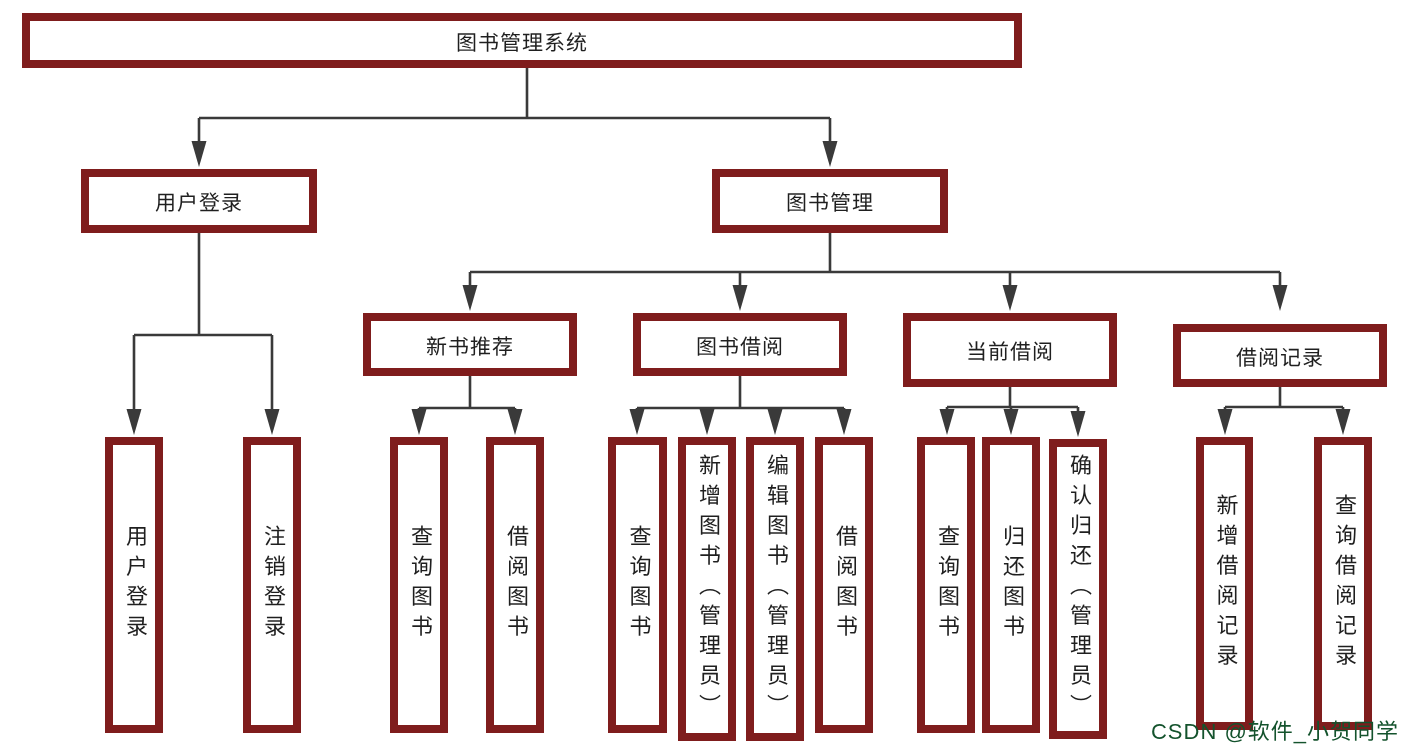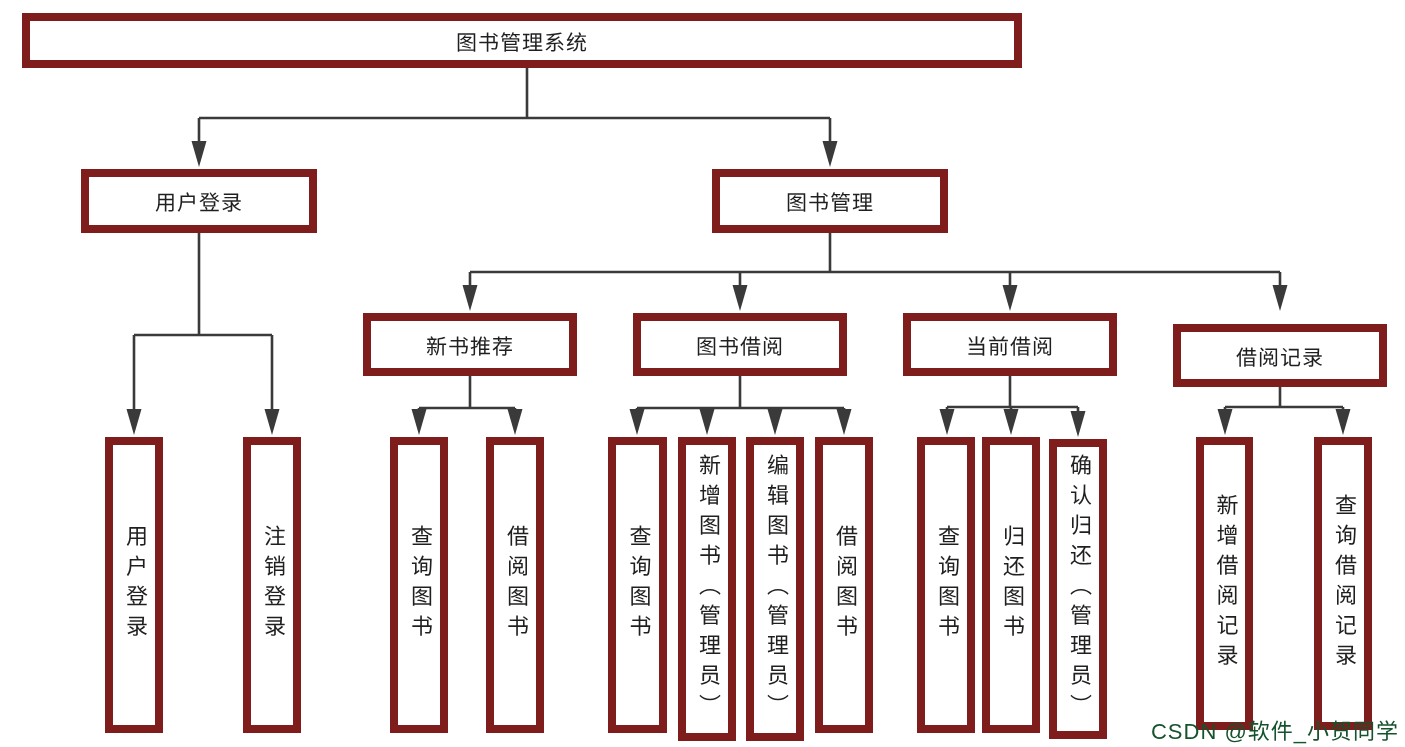--- a/index.html
+++ b/index.html
@@ -100,21 +100,21 @@
   <div class="box h" style="left:712px; top:169px; width:236px; height:64px;">
     <span>图书管理</span>
   </div>
 
   <div class="box h" style="left:363px; top:313px; width:214px; height:63px;">
     <span>新书推荐</span>
   </div>
   <div class="box h" style="left:633px; top:313px; width:214px; height:63px;">
     <span>图书借阅</span>
   </div>
-  <div class="box h" style="left:903px; top:313px; width:214px; height:63px;">
+  <div class="box h" style="left:903px; top:313px; width:214px; height:74px;">
     <span>当前借阅</span>
   </div>
   <div class="box h" style="left:1173px; top:324px; width:214px; height:63px;">
     <span>借阅记录</span>
   </div>
 
   <div class="box v" style="left:105px; top:437px; width:58px; height:296px;">
     <span>用户登录</span>
   </div>
   <div class="box v" style="left:243px; top:437px; width:58px; height:296px;">

